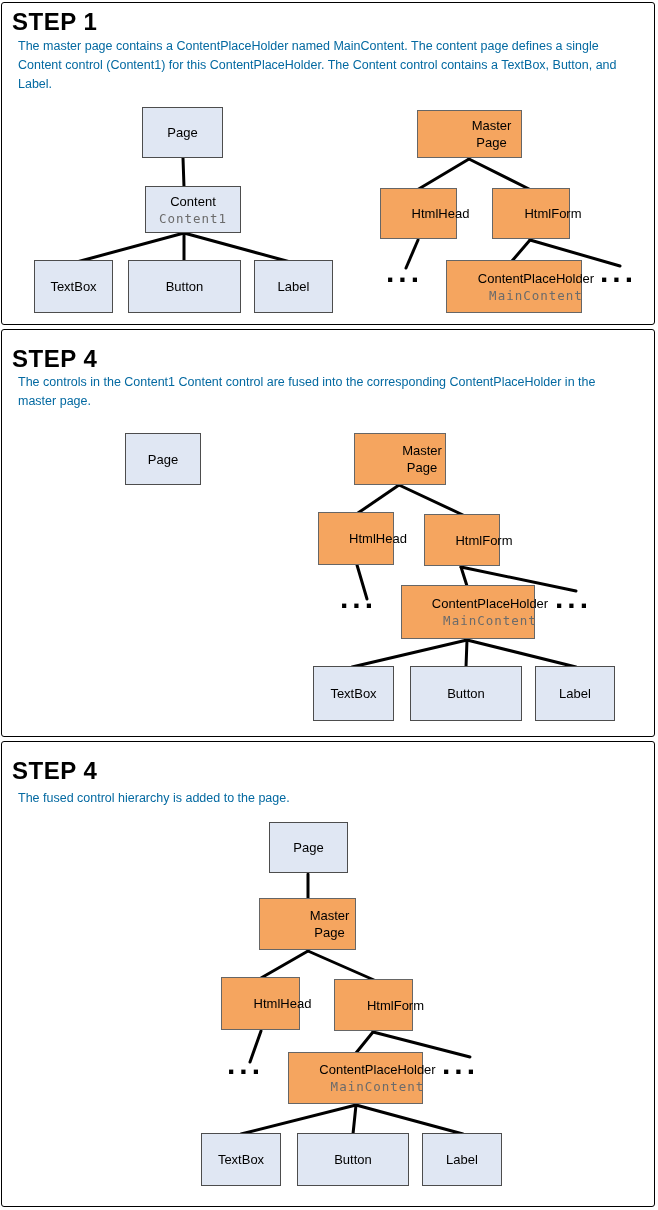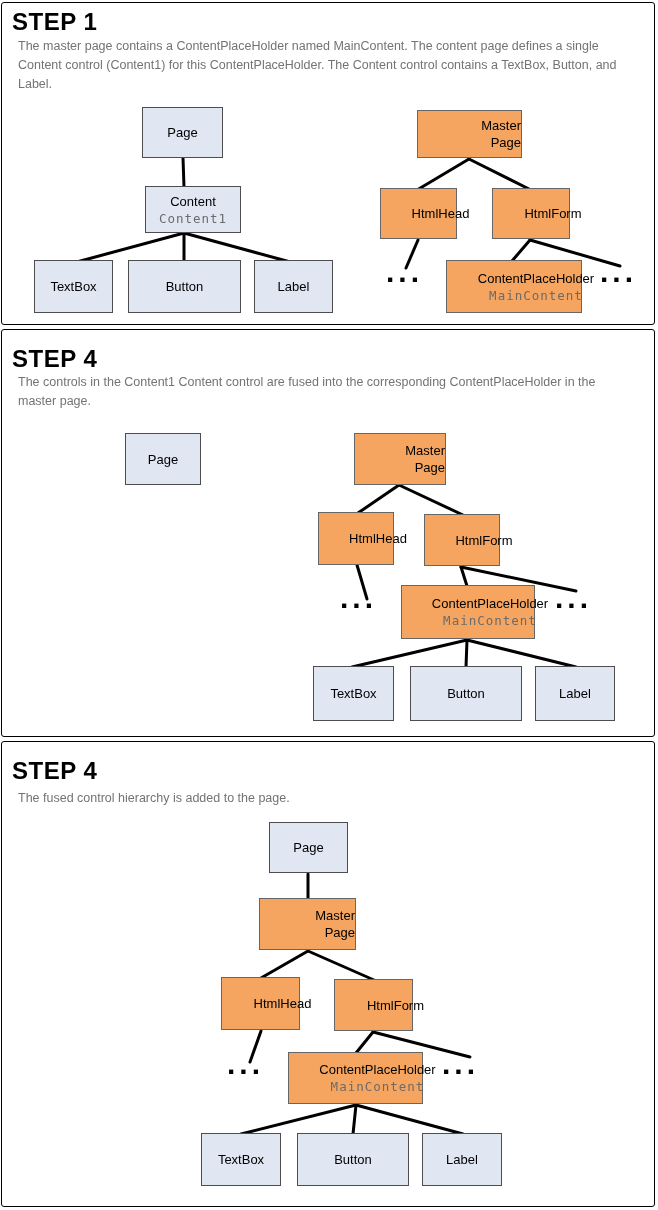--- a/index.html
+++ b/index.html
@@ -15,31 +15,31 @@
   #panel1 { top:2px;   height:323px; }
   #panel2 { top:329px; height:408px; }
   #panel3 { top:741px; height:466px; }
 
   .step-title {
     position:absolute; left:12px; z-index:2;
     font-size:24px; font-weight:bold; letter-spacing:0.5px;
   }
   .step-desc {
     position:absolute; left:18px; z-index:2;
-    width:608px; font-size:12.5px; line-height:19px; color:#737373;
+    width:608px; font-size:12.5px; line-height:19px; color:#0369a1;
   }
 
   svg.edges { position:absolute; top:0; left:0; z-index:1; }
   svg.edges line { stroke:#000; stroke-width:3; stroke-linecap:round; }
 
   .node {
     position:absolute; box-sizing:border-box; z-index:2;
     border:1px solid #4d4d4d; background:#e0e7f3;
     display:flex; flex-direction:column; align-items:center; justify-content:center;
-    font-size:13px; text-align:right; line-height:17px;
+    font-size:13px; text-align:center; line-height:17px;
   }
   .node.orange { background:#f5a55f; border-color:#666666;padding-left:44px; }
   .node .mono {
     font-family:"DejaVu Sans Mono", monospace;
     font-size:12.5px; color:#6b6b6b; letter-spacing:1px;
   }
   .ellipsis {
     position:absolute; z-index:2; line-height:1;
     font-size:30px; font-weight:bold; letter-spacing:4px; color:#000;
   }

